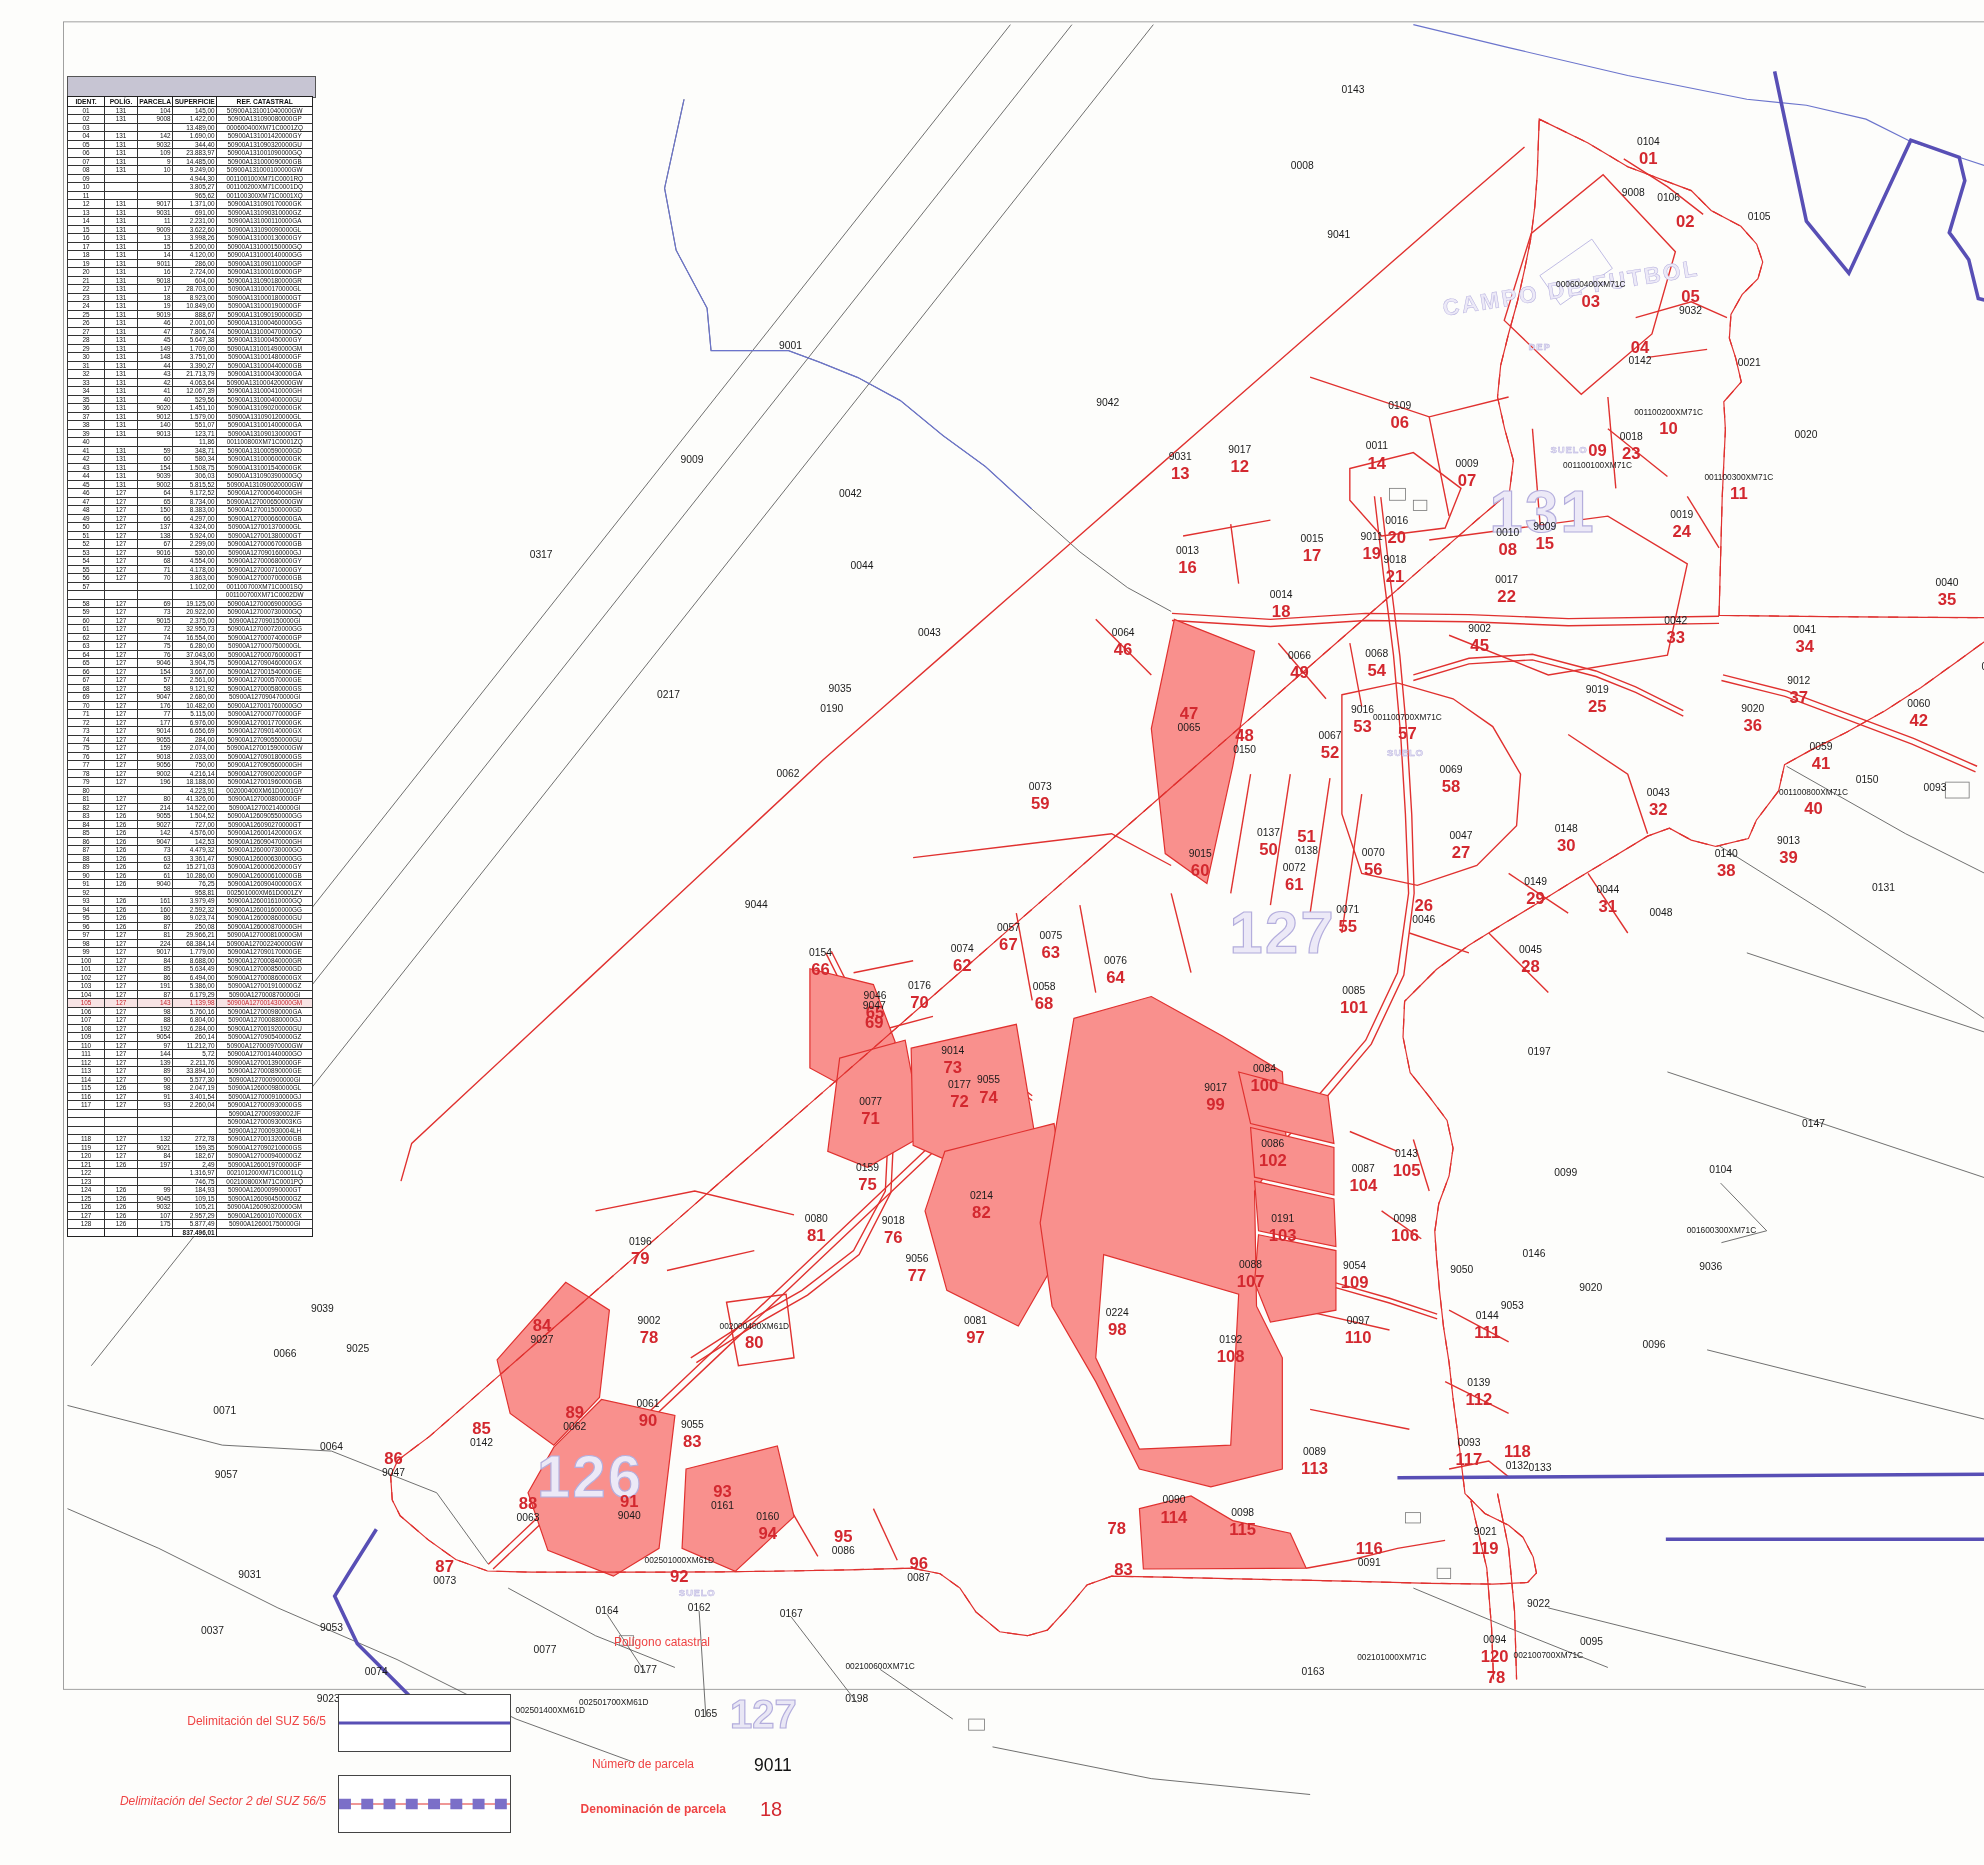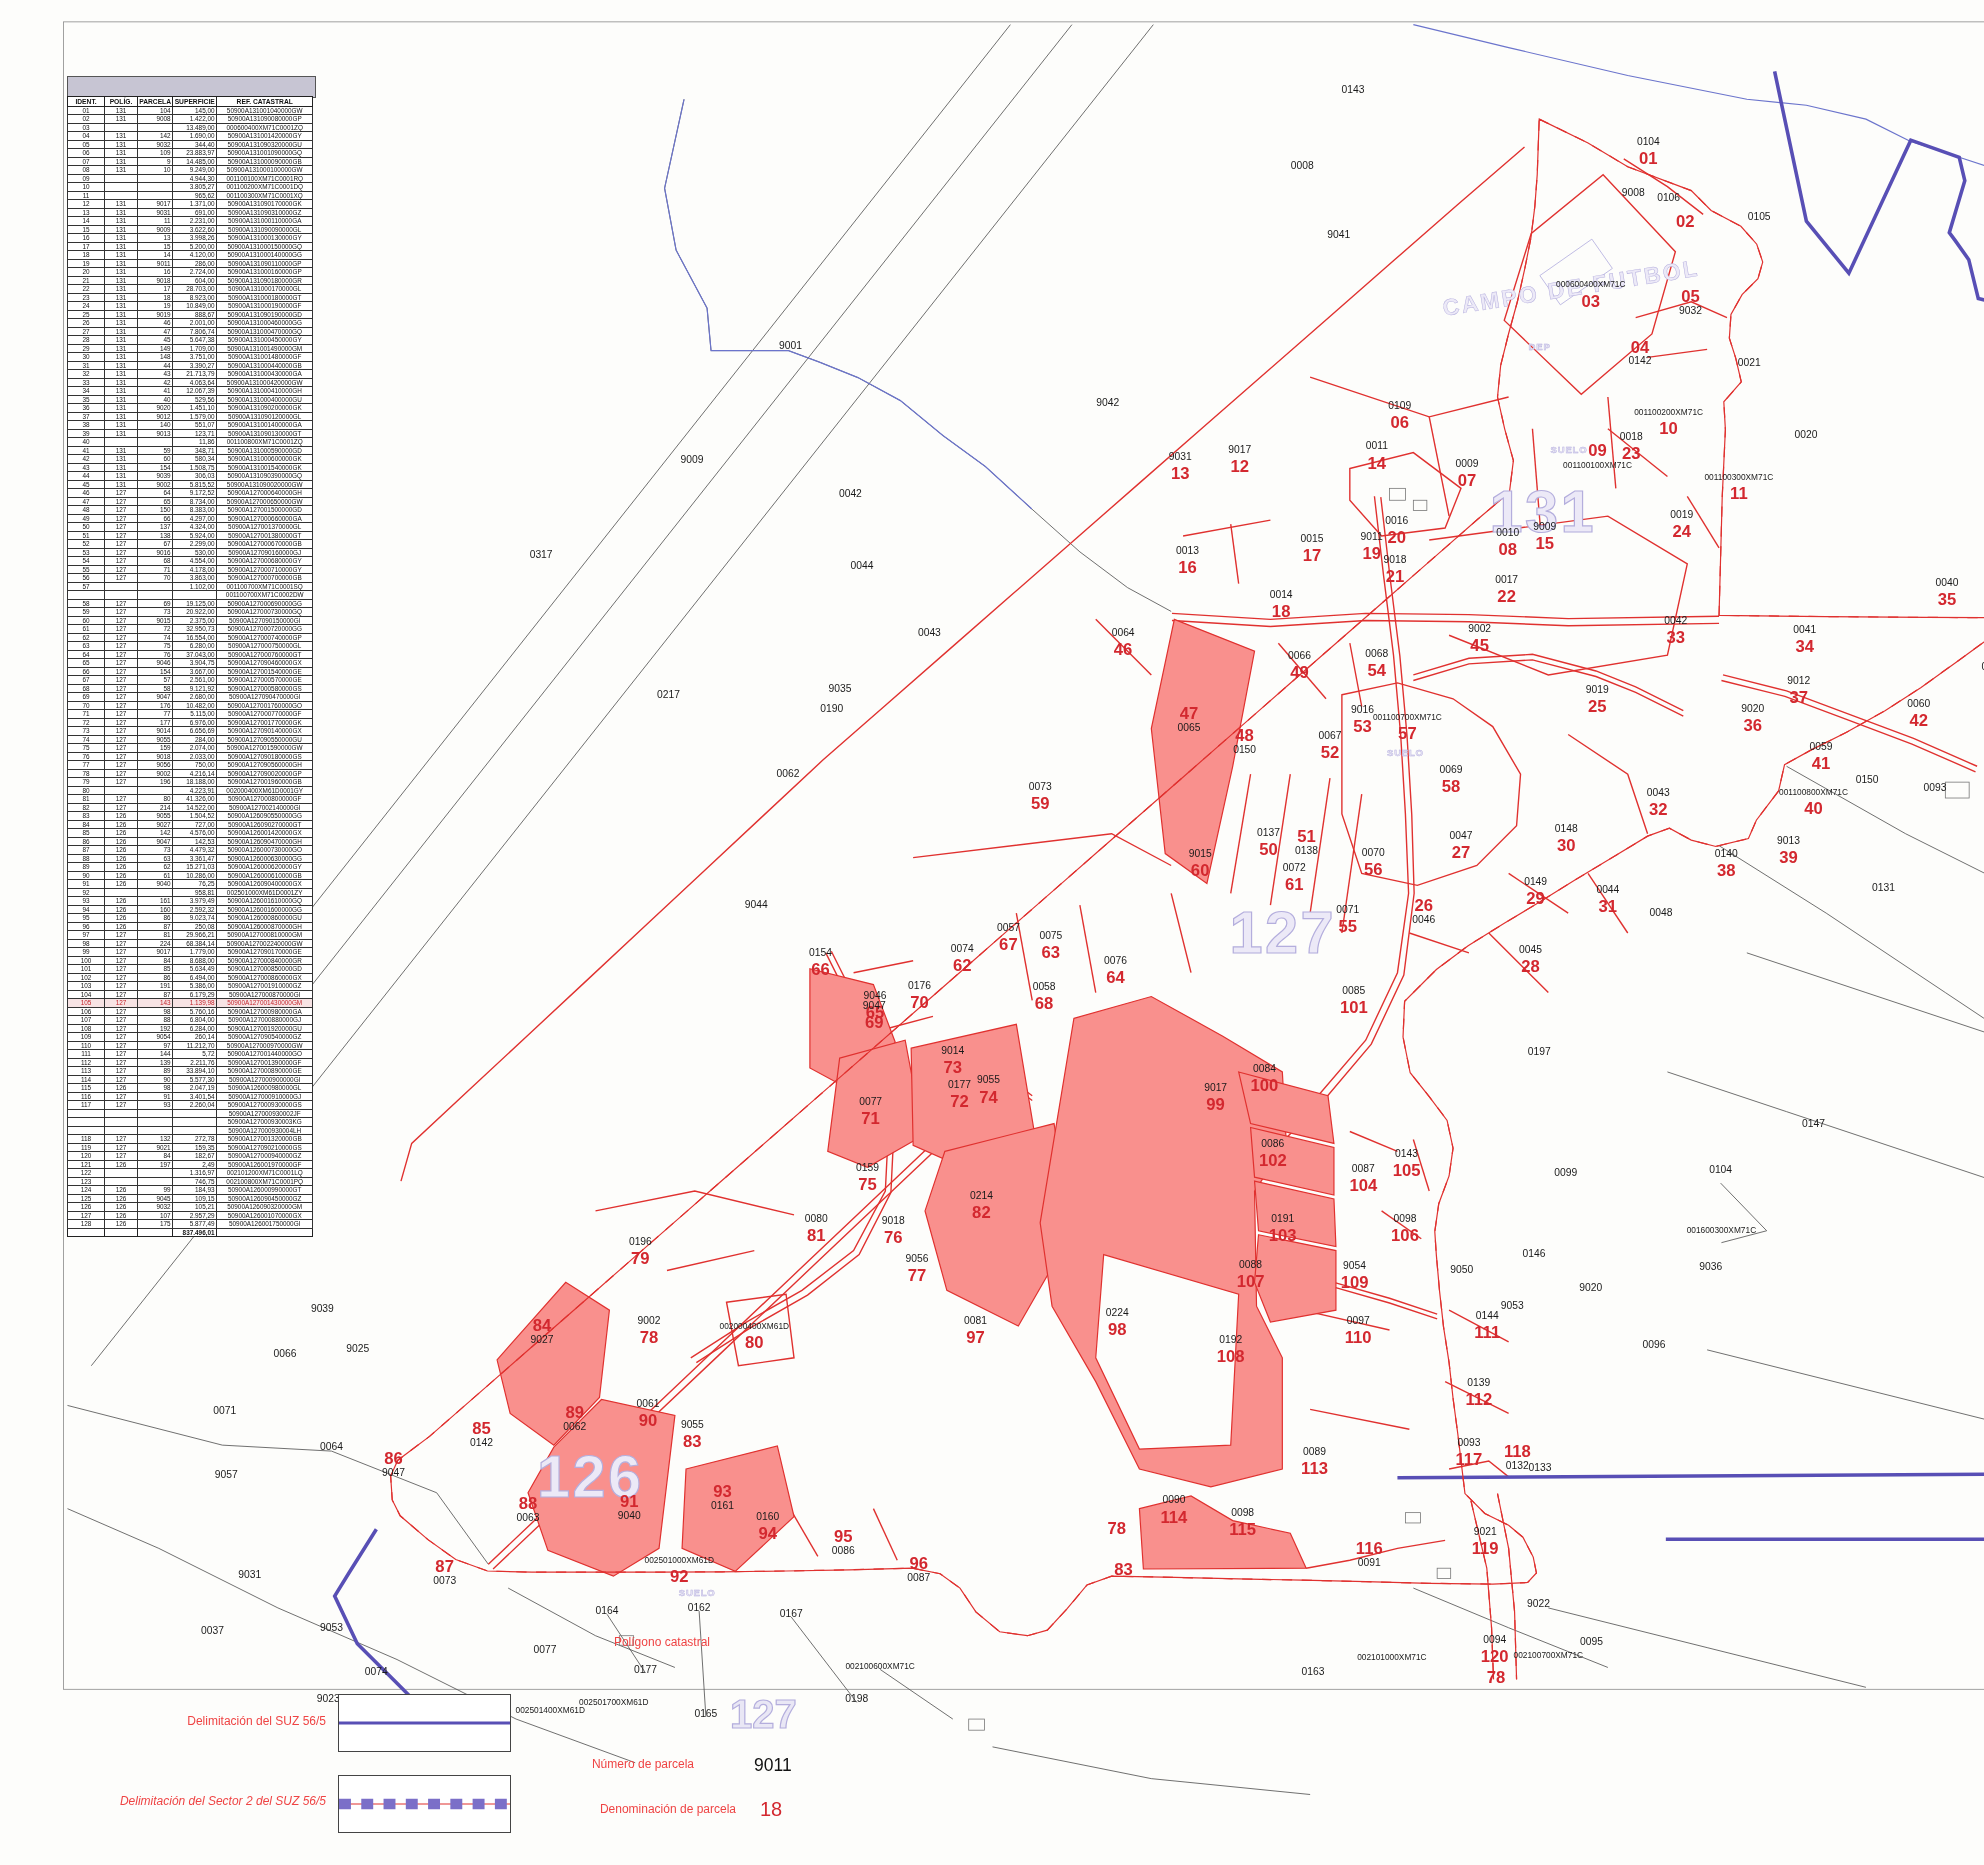--- a/index.html
+++ b/index.html
@@ -1826,18 +1826,18 @@
   <div class="leg-box" style="left:338px;top:1775px;">
     <svg width="171" height="56" viewBox="0 0 430 140">
       <line x1="0" y1="70" x2="430" y2="70" stroke="#e0312f" stroke-width="3"></line>
       <line x1="0" y1="70" x2="430" y2="70" stroke="#7b6fc8" stroke-width="26" stroke-dasharray="30 26"></line>
     </svg>
   </div>
   <div class="leg-label" style="left:472px;top:1635px;width:238px;">Polígono catastral</div>
   <div class="leg-sample-violet" style="left:730px;top:1692px;">127</div>
   <div class="leg-label" style="left:456px;top:1757px;width:238px;">Número de parcela</div>
   <div class="leg-sample-black" style="left:754px;top:1755px;">9011</div>
-  <div class="leg-label" style="left:498px;top:1802px;width:238px;">Denominación de parcela</div>
+  <div class="leg-label" style="left:488px;top:1802px;width:238px;font-weight:bold;">Denominación de parcela</div>
   <div class="leg-sample-red" style="left:760px;top:1798px;">18</div>
 </div>
 
 </div>
 
 
 </body></html>

